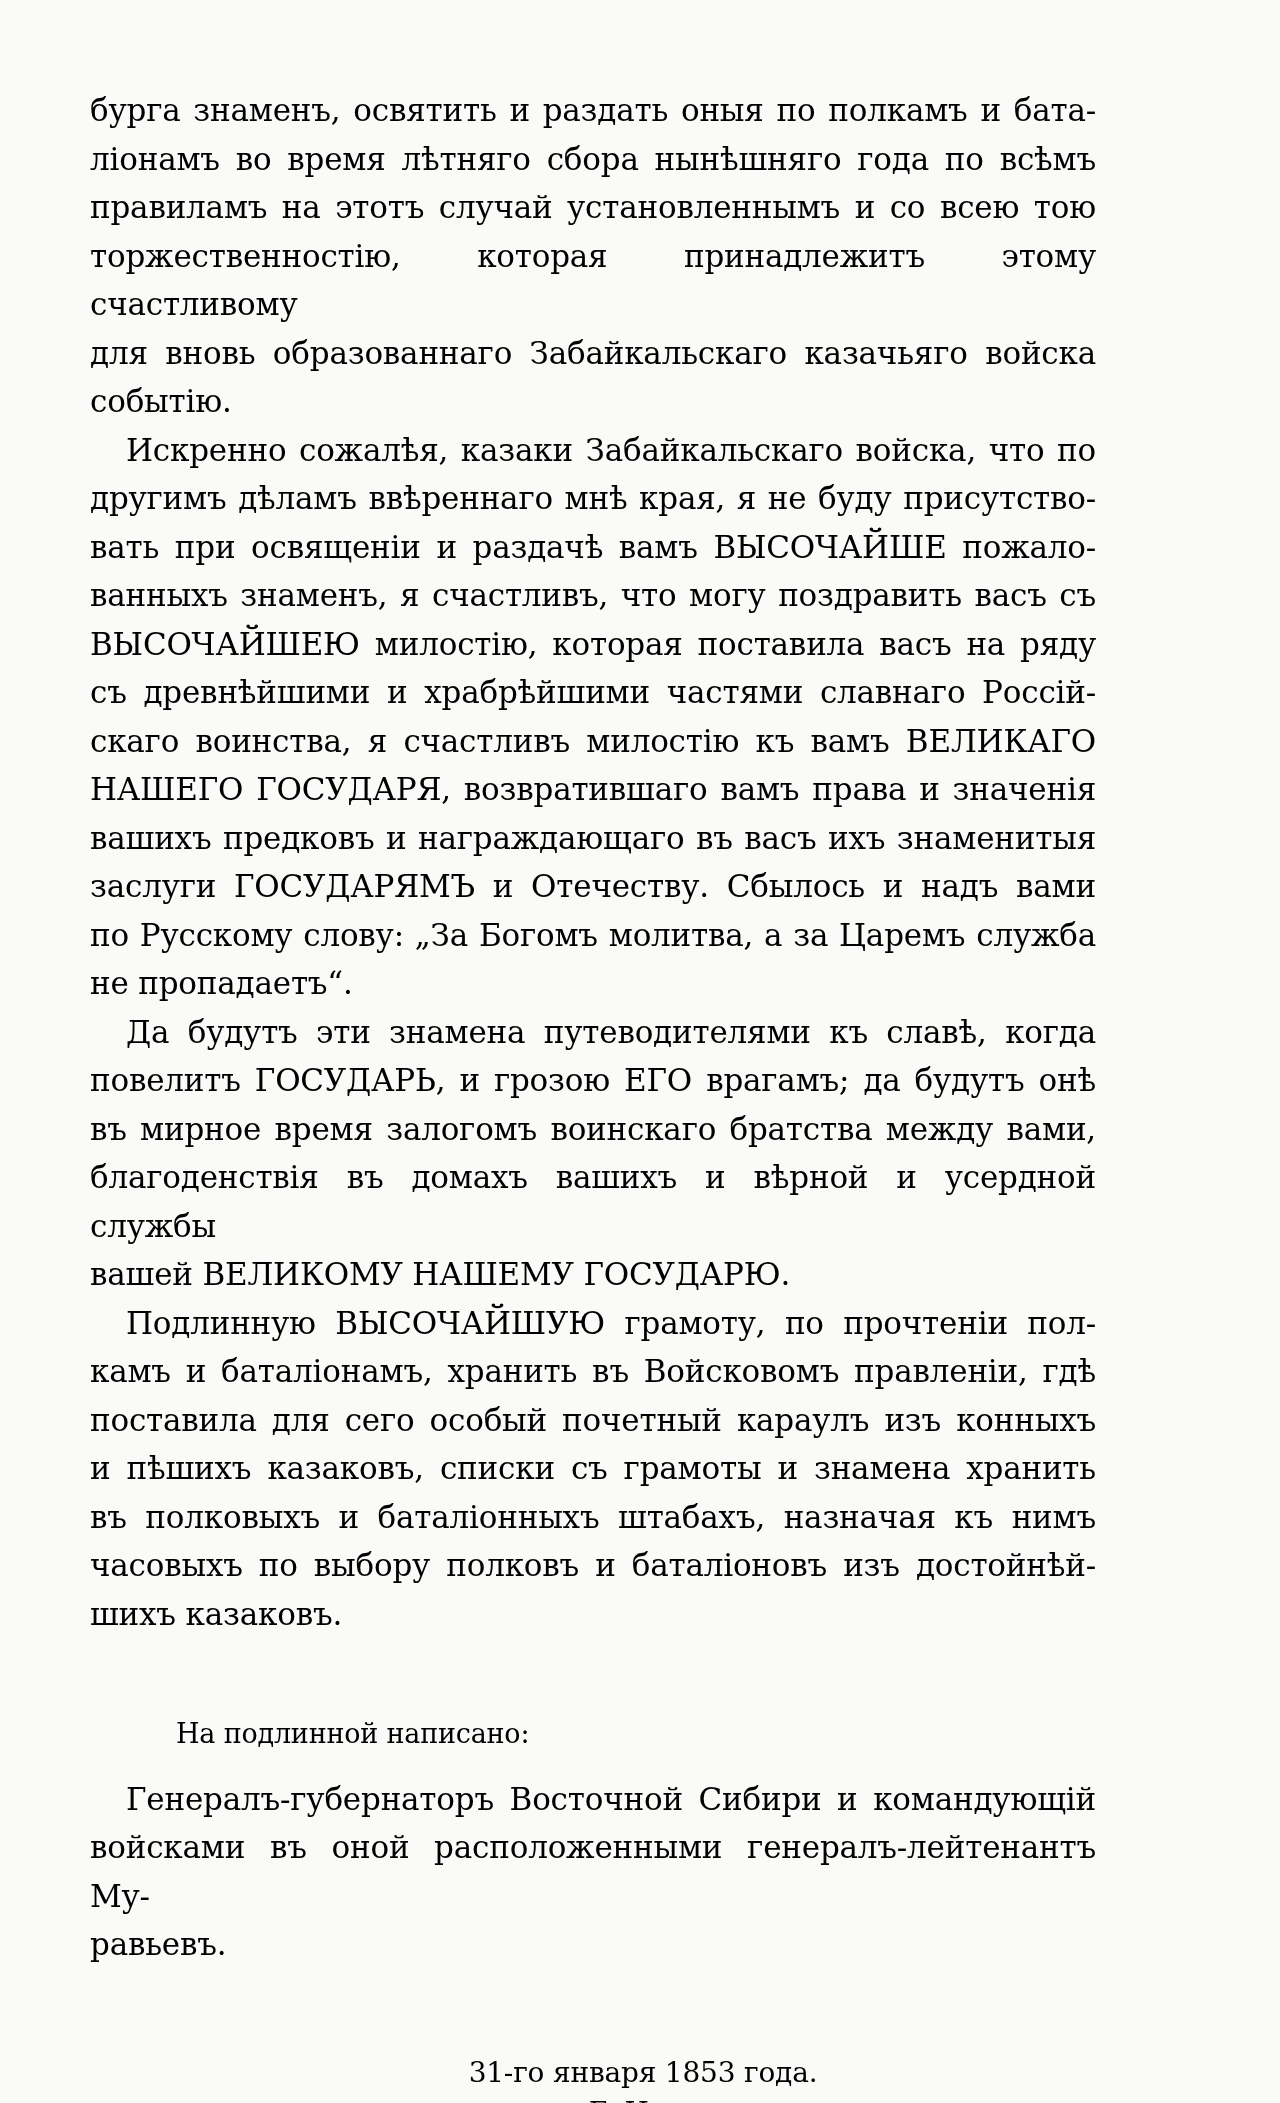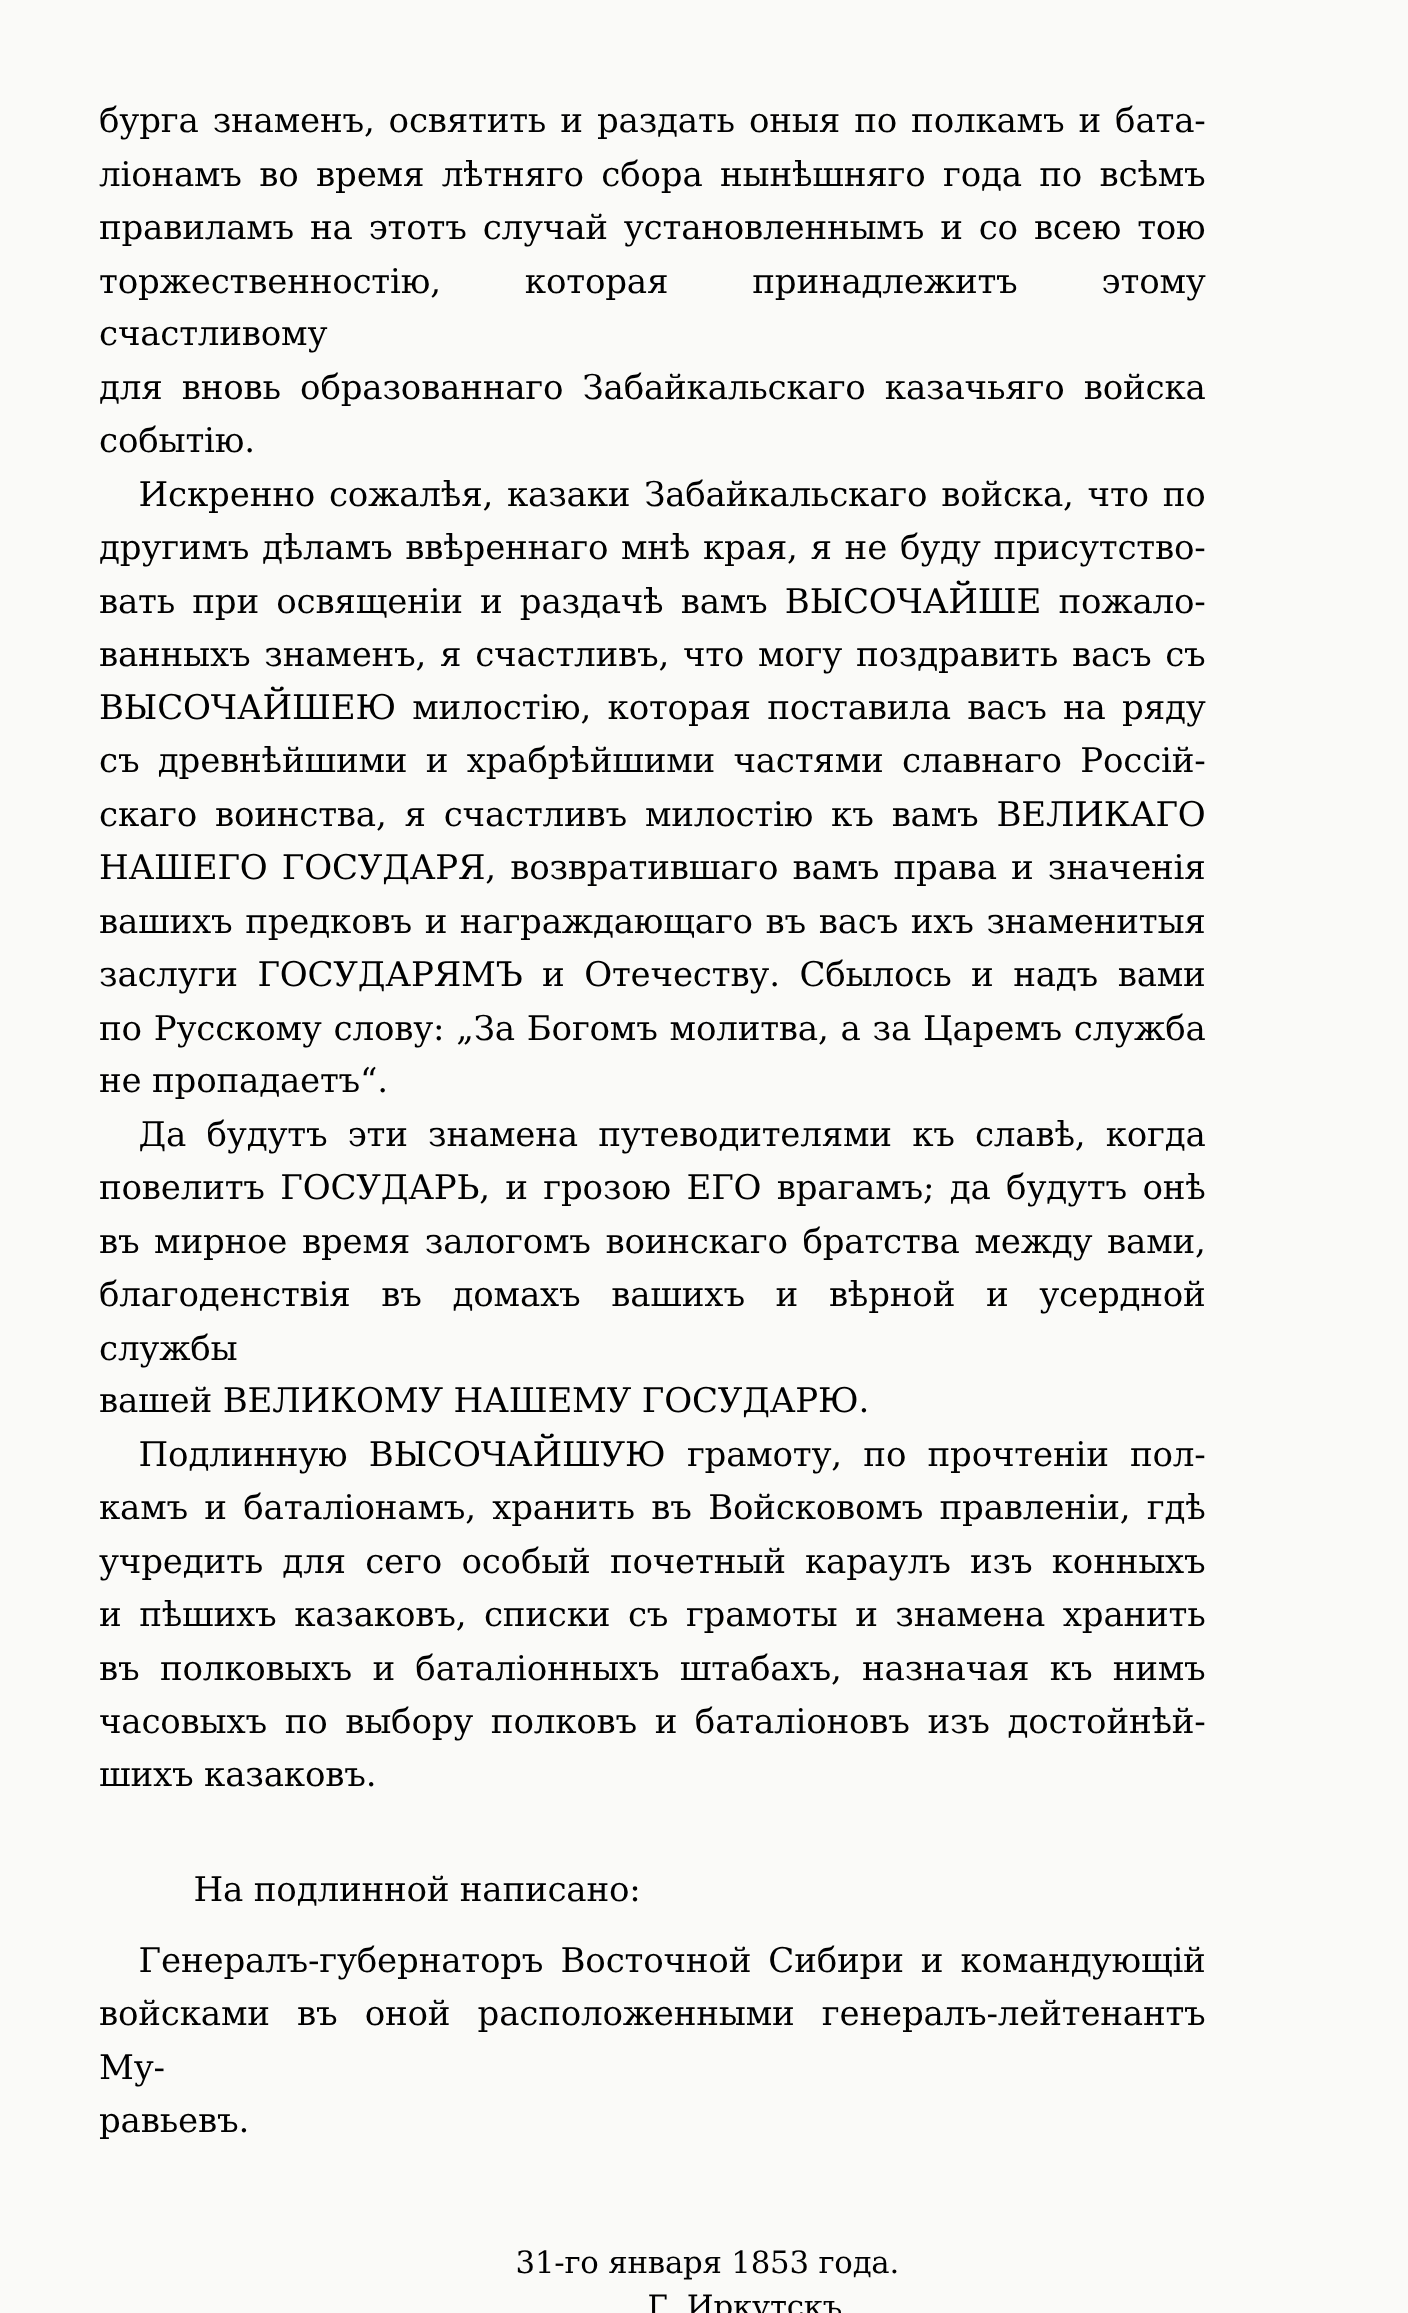--- a/index.html
+++ b/index.html
@@ -28,23 +28,23 @@
     letter-spacing: -0.2px;
     white-space: normal;
   }
   .line.para-end {
     text-align-last: left;
   }
   .line.indented {
     text-indent: 36px;
   }
   .annotation-heading {
-    margin-top: 56px;
+    margin-top: 72px;
     padding-left: 86px;
-    font-size: 31px;
+    font-size: 27px;
     line-height: 48.5px;
     letter-spacing: -0.2px;
   }
   .signature {
     margin-top: 16px;
   }
   .footer-block {
     margin-top: 84px;
     font-size: 28px;
     line-height: 40px;
@@ -88,21 +88,21 @@
         <div class="line indented">Да будутъ эти знамена путеводителями къ славѣ, когда</div>
         <div class="line">повелитъ ГОСУДАРЬ, и грозою ЕГО врагамъ; да будутъ онѣ</div>
         <div class="line">въ мирное время залогомъ воинскаго братства между вами,</div>
         <div class="line">благоденствія въ домахъ вашихъ и вѣрной и усердной службы</div>
         <div class="line para-end">вашей ВЕЛИКОМУ НАШЕМУ ГОСУДАРЮ.</div>
       </div>
 
     <div class="paragraph">
         <div class="line indented">Подлинную ВЫСОЧАЙШУЮ грамоту, по прочтеніи пол-</div>
         <div class="line">камъ и баталіонамъ, хранить въ Войсковомъ правленіи, гдѣ</div>
-        <div class="line">учредить для сего особый почетный караулъ изъ конныхъ</div>
+        <div class="line">поставила для сего особый почетный караулъ изъ конныхъ</div>
         <div class="line">и пѣшихъ казаковъ, списки съ грамоты и знамена хранить</div>
         <div class="line">въ полковыхъ и баталіонныхъ штабахъ, назначая къ нимъ</div>
         <div class="line">часовыхъ по выбору полковъ и баталіоновъ изъ достойнѣй-</div>
         <div class="line para-end">шихъ казаковъ.</div>
       </div>
 
     <div class="annotation-heading">На подлинной написано:</div>
 
     <div class="paragraph signature">
         <div class="line indented">Генералъ-губернаторъ Восточной Сибири и командующій</div>

